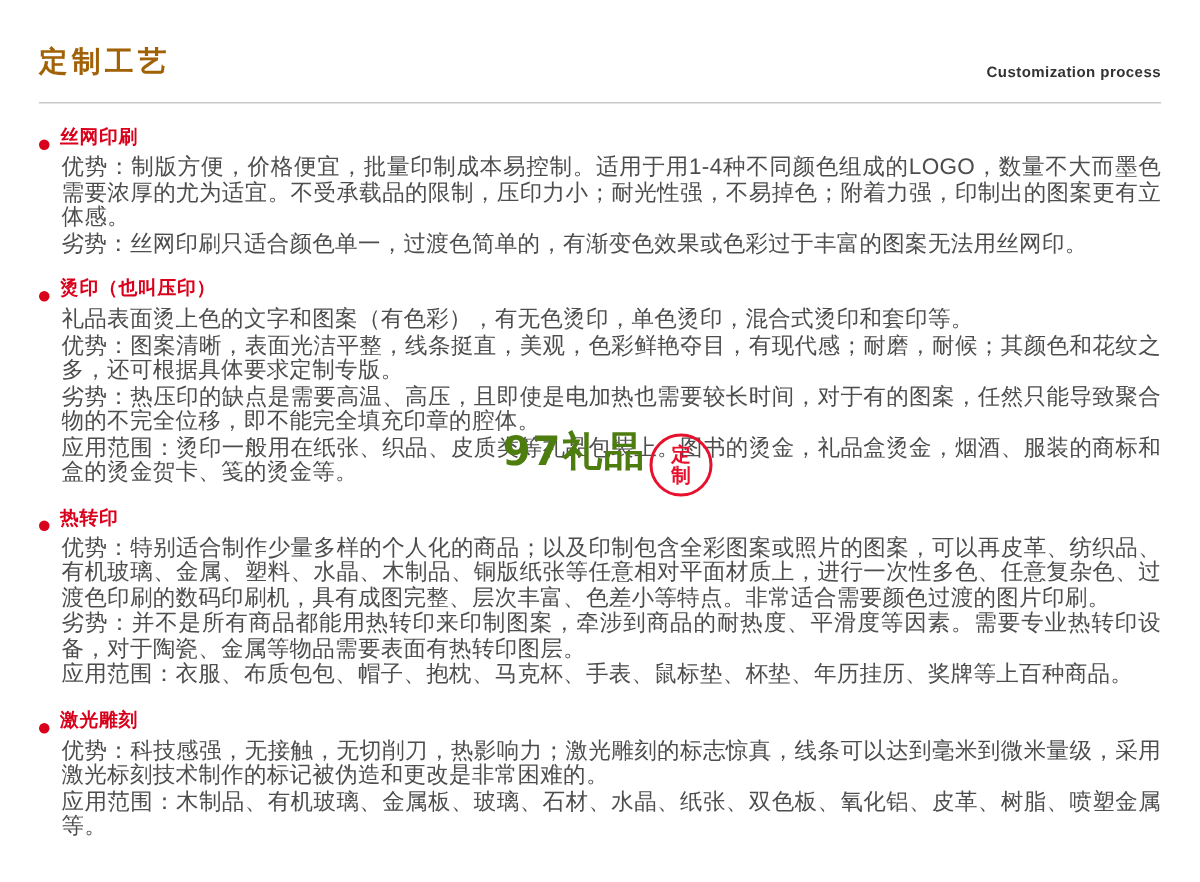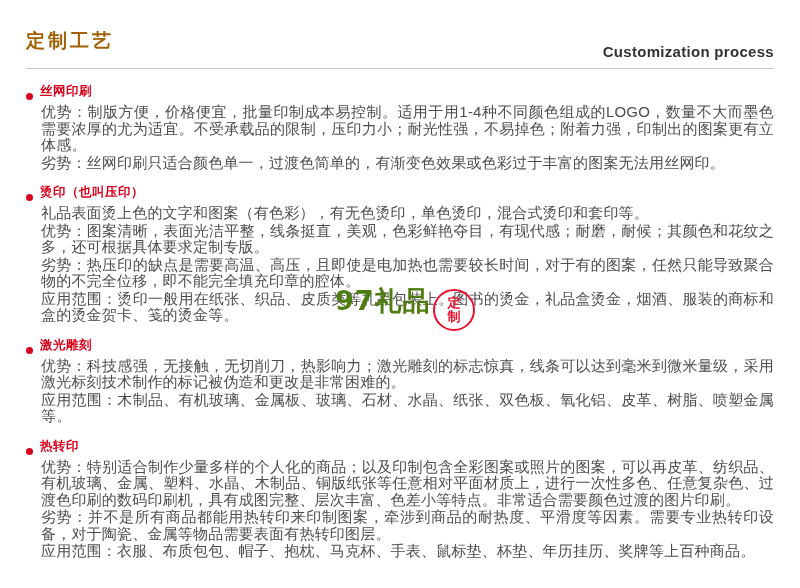--- a/index.html
+++ b/index.html
@@ -29,21 +29,21 @@
     font-size: 19px;
     font-weight: bold;
     color: #a16207;
     letter-spacing: 3px;
     padding-top: 28px;
   }
   .header-sub {
     position: absolute;
     right: 0;
     top: 43px;
-    font-size: 15px;
+    font-size: 10px;
     font-weight: bold;
     color: #333;
     letter-spacing: 0.3px;
   }
   .hr {
     border: 0;
     border-top: 1px solid #c9c9c9;
     margin: 8px 0 14px 0;
   }
   
@@ -139,37 +139,37 @@
       <p class="para">礼品表面烫上色的文字和图案（有色彩），有无色烫印，单色烫印，混合式烫印和套印等。</p>
       <p class="para">优势：图案清晰，表面光洁平整，线条挺直，美观，色彩鲜艳夺目，有现代感；耐磨，耐候；其颜色和花纹之多，还可根据具体要求定制专版。</p>
       <p class="para">劣势：热压印的缺点是需要高温、高压，且即使是电加热也需要较长时间，对于有的图案，任然只能导致聚合物的不完全位移，即不能完全填充印章的腔体。</p>
       <p class="para">应用范围：烫印一般用在纸张、织品、皮质类等礼品包装上。图书的烫金，礼品盒烫金，烟酒、服装的商标和盒的烫金贺卡、笺的烫金等。</p>
     </div>
   </div>
 
   <div class="section">
     <div class="sec-head">
       <span class="bullet"></span>
-      <span class="sec-title">激光雕刻</span>
+      <span class="sec-title">热转印</span>
     </div>
     <div class="sec-body">
-      <p class="para">优势：科技感强，无接触，无切削刀，热影响力；激光雕刻的标志惊真，线条可以达到毫米到微米量级，采用激光标刻技术制作的标记被伪造和更改是非常困难的。</p>
-      <p class="para">应用范围：木制品、有机玻璃、金属板、玻璃、石材、水晶、纸张、双色板、氧化铝、皮革、树脂、喷塑金属等。</p>
+      <p class="para">优势：特别适合制作少量多样的个人化的商品；以及印制包含全彩图案或照片的图案，可以再皮革、纺织品、有机玻璃、金属、塑料、水晶、木制品、铜版纸张等任意相对平面材质上，进行一次性多色、任意复杂色、过渡色印刷的数码印刷机，具有成图完整、层次丰富、色差小等特点。非常适合需要颜色过渡的图片印刷。</p>
+      <p class="para">劣势：并不是所有商品都能用热转印来印制图案，牵涉到商品的耐热度、平滑度等因素。需要专业热转印设备，对于陶瓷、金属等物品需要表面有热转印图层。</p>
+      <p class="para">应用范围：衣服、布质包包、帽子、抱枕、马克杯、手表、鼠标垫、杯垫、年历挂历、奖牌等上百种商品。</p>
     </div>
   </div>
 
   <div class="section">
     <div class="sec-head">
       <span class="bullet"></span>
-      <span class="sec-title">热转印</span>
+      <span class="sec-title">激光雕刻</span>
     </div>
     <div class="sec-body">
-      <p class="para">优势：特别适合制作少量多样的个人化的商品；以及印制包含全彩图案或照片的图案，可以再皮革、纺织品、有机玻璃、金属、塑料、水晶、木制品、铜版纸张等任意相对平面材质上，进行一次性多色、任意复杂色、过渡色印刷的数码印刷机，具有成图完整、层次丰富、色差小等特点。非常适合需要颜色过渡的图片印刷。</p>
-      <p class="para">劣势：并不是所有商品都能用热转印来印制图案，牵涉到商品的耐热度、平滑度等因素。需要专业热转印设备，对于陶瓷、金属等物品需要表面有热转印图层。</p>
-      <p class="para">应用范围：衣服、布质包包、帽子、抱枕、马克杯、手表、鼠标垫、杯垫、年历挂历、奖牌等上百种商品。</p>
+      <p class="para">优势：科技感强，无接触，无切削刀，热影响力；激光雕刻的标志惊真，线条可以达到毫米到微米量级，采用激光标刻技术制作的标记被伪造和更改是非常困难的。</p>
+      <p class="para">应用范围：木制品、有机玻璃、金属板、玻璃、石材、水晶、纸张、双色板、氧化铝、皮革、树脂、喷塑金属等。</p>
     </div>
   </div>
 
   <div class="watermark">
     <div class="wm-text">97礼品</div>
     <div class="wm-seal">
       <div>定</div>
       <div>制</div>
     </div>
   </div>

